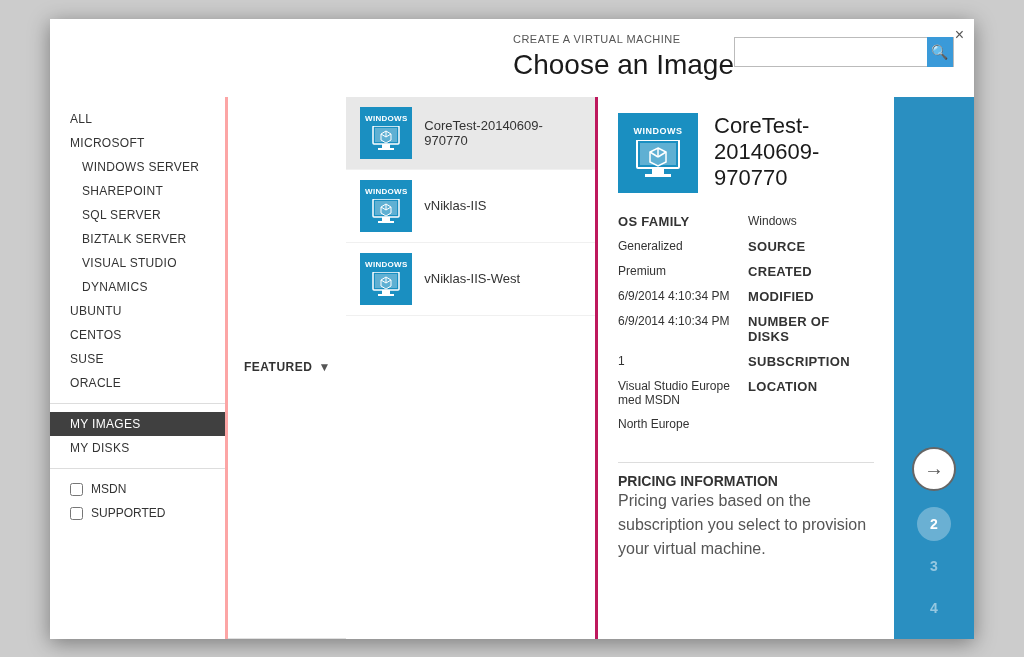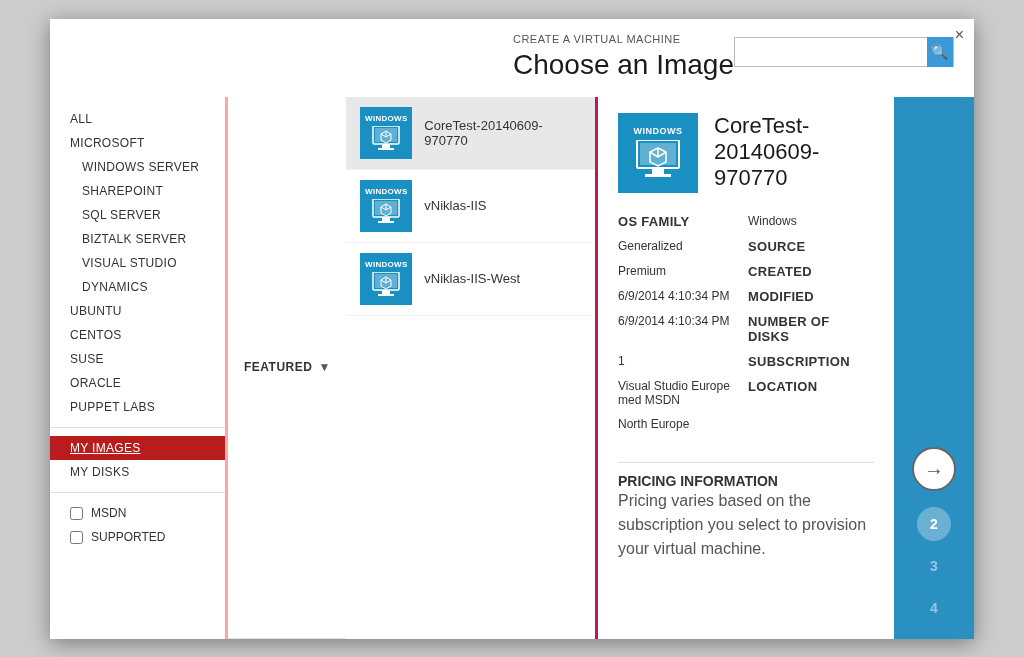--- a/index.html
+++ b/index.html
@@ -62,23 +62,22 @@
     }
     .sidebar-item {
       padding: 5px 20px;
       font-size: 12px;
       color: #333;
       cursor: pointer;
       text-transform: uppercase;
       letter-spacing: 0.3px;
     }
     .sidebar-item.active {
-      background: #b91c1c;
-      color: #fff;
-      text-decoration: underline;
+      background: #404040;
+      color: #fff;
     }
     .sidebar-item.indent {
       padding-left: 32px;
     }
     .sidebar-divider {
       border: none;
       border-top: 1px solid #ddd;
       margin: 8px 0;
     }
     .sidebar-checkbox-item {
@@ -334,21 +333,20 @@
       <div class="sidebar-item indent">WINDOWS SERVER</div>
       <div class="sidebar-item indent">SHAREPOINT</div>
       <div class="sidebar-item indent">SQL SERVER</div>
       <div class="sidebar-item indent">BIZTALK SERVER</div>
       <div class="sidebar-item indent">VISUAL STUDIO</div>
       <div class="sidebar-item indent">DYNAMICS</div>
       <div class="sidebar-item">UBUNTU</div>
       <div class="sidebar-item">CENTOS</div>
       <div class="sidebar-item">SUSE</div>
       <div class="sidebar-item">ORACLE</div>
-      <div class="sidebar-item">PUPPET LABS</div>
       <hr class="sidebar-divider">
       <div class="sidebar-item active">MY IMAGES</div>
       <div class="sidebar-item">MY DISKS</div>
       <hr class="sidebar-divider">
       <div class="sidebar-checkbox-item">
         <input type="checkbox" style="">
         <span>MSDN</span>
       </div>
       <div class="sidebar-checkbox-item">
         <input type="checkbox" style="">

